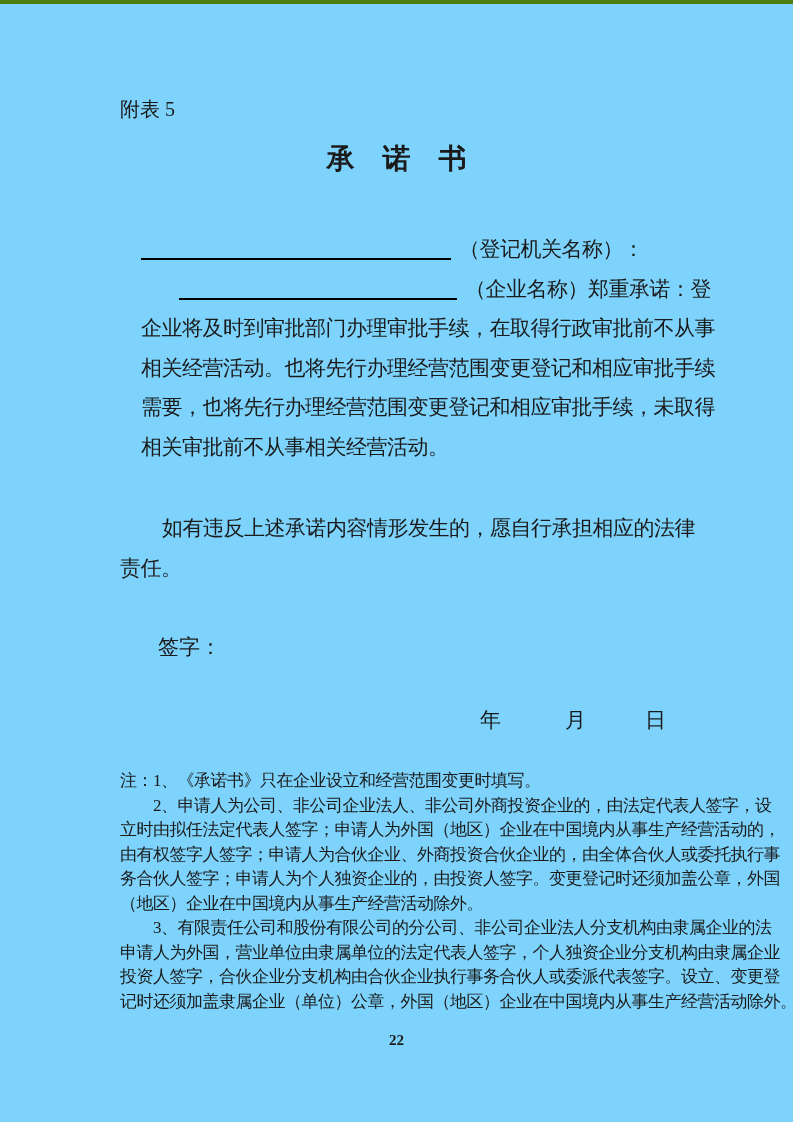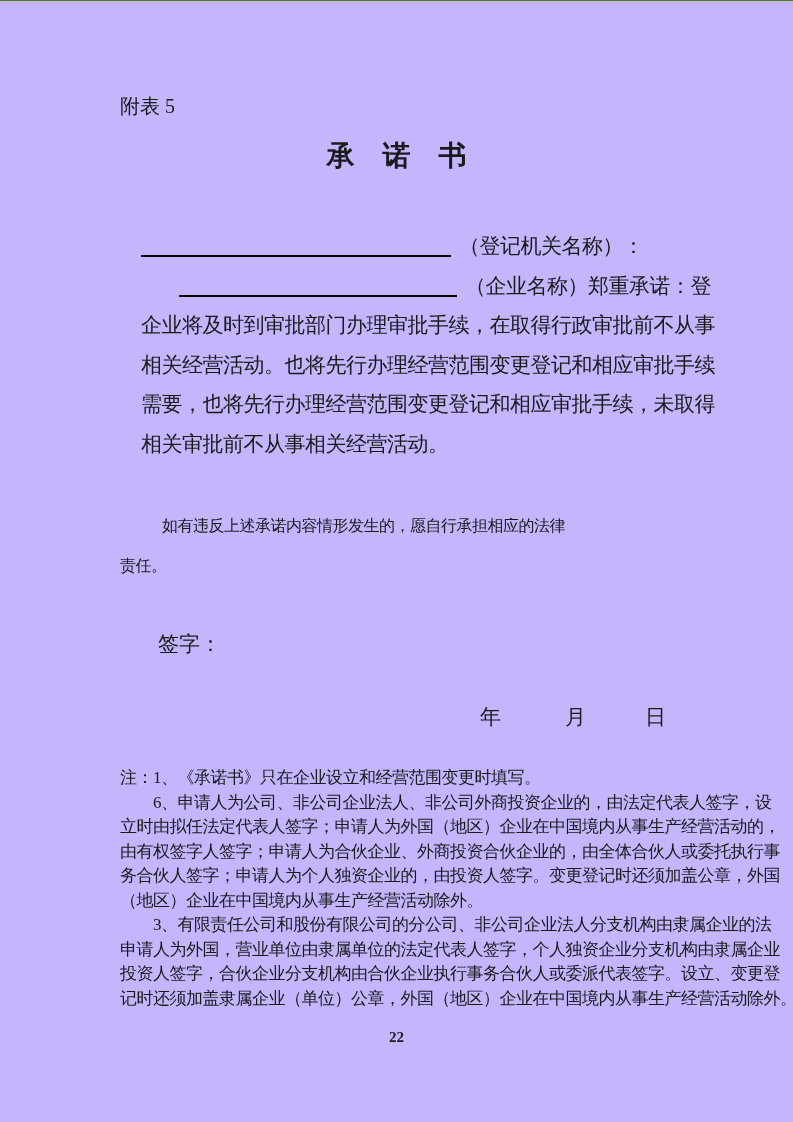--- a/index.html
+++ b/index.html
@@ -1,24 +1,24 @@
 <!DOCTYPE html>
 <html><head>
 <meta charset="utf-8">
 <style>
   html, body { margin: 0; padding: 0; background: #ffffff; }
   .page {
     position: relative;
     width: 793px;
     height: 1122px;
-    background: #c4b5fd;
+    background: #7dd3fc;
     color: #1a1a1a;
     font-family: "Liberation Serif", "DejaVu Serif", serif;
     overflow: hidden;
-    border-top: 1px solid #4d7c0f;
+    border-top: 4px solid #4d7c0f;
     box-sizing: border-box;
   }
   .appendix-label {
     position: absolute;
     left: 120px;
     top: 92px;
     font-size: 20px;
     white-space: nowrap;
   }
   .doc-title {
@@ -54,21 +54,21 @@
     margin-right: 8px;
   }
   .blank-1 { width: 310px; }
   .line-2 { padding-left: 38px; }
   .blank-2 { width: 278px; }
   .para2-block {
     position: absolute;
     left: 120px;
     top: 505px;
     width: 578px;
-    font-size: 16px;
+    font-size: 21px;
     letter-spacing: -0.5px;
   }
   .para2-block .line {
     height: 39.5px;
     line-height: 39.5px;
     white-space: nowrap;
   }
   .indent-2 { padding-left: 42px; }
   .signature-label {
     position: absolute;
@@ -143,21 +143,21 @@
   <div class="signature-label">签字：</div>
 
   <div class="date-row">
     <span class="date-part year-label">年</span>
     <span class="date-part month-label">月</span>
     <span class="date-part day-label">日</span>
   </div>
 
   <div class="notes-block">
     <div class="note-line">注：1、《承诺书》只在企业设立和经营范围变更时填写。</div>
-    <div class="note-line note-indent">6、申请人为公司、非公司企业法人、非公司外商投资企业的，由法定代表人签字，设</div>
+    <div class="note-line note-indent">2、申请人为公司、非公司企业法人、非公司外商投资企业的，由法定代表人签字，设</div>
     <div class="note-line">立时由拟任法定代表人签字；申请人为外国（地区）企业在中国境内从事生产经营活动的，</div>
     <div class="note-line">由有权签字人签字；申请人为合伙企业、外商投资合伙企业的，由全体合伙人或委托执行事</div>
     <div class="note-line">务合伙人签字；申请人为个人独资企业的，由投资人签字。变更登记时还须加盖公章，外国</div>
     <div class="note-line">（地区）企业在中国境内从事生产经营活动除外。</div>
     <div class="note-line note-indent">3、有限责任公司和股份有限公司的分公司、非公司企业法人分支机构由隶属企业的法</div>
     <div class="note-line">申请人为外国，营业单位由隶属单位的法定代表人签字，个人独资企业分支机构由隶属企业</div>
     <div class="note-line">投资人签字，合伙企业分支机构由合伙企业执行事务合伙人或委派代表签字。设立、变更登</div>
     <div class="note-line">记时还须加盖隶属企业（单位）公章，外国（地区）企业在中国境内从事生产经营活动除外。</div>
   </div>
 

